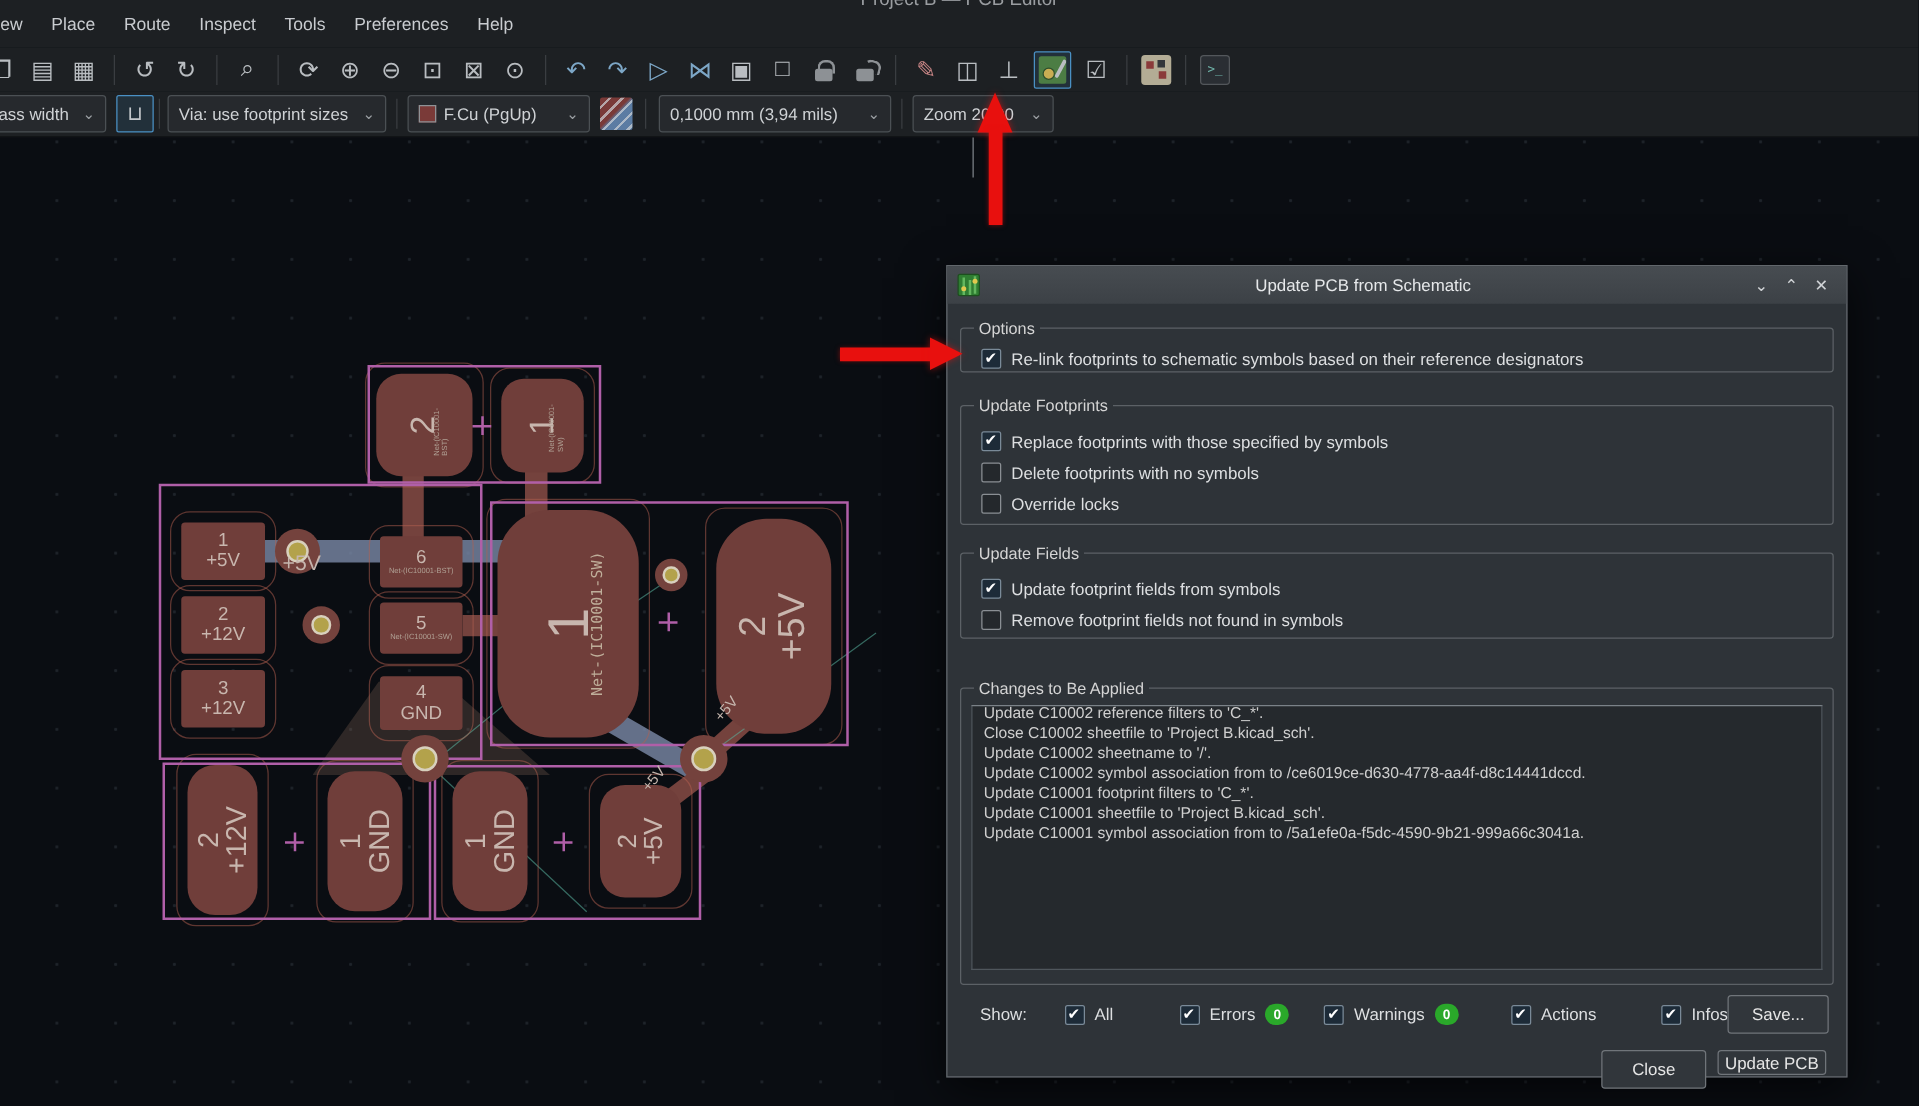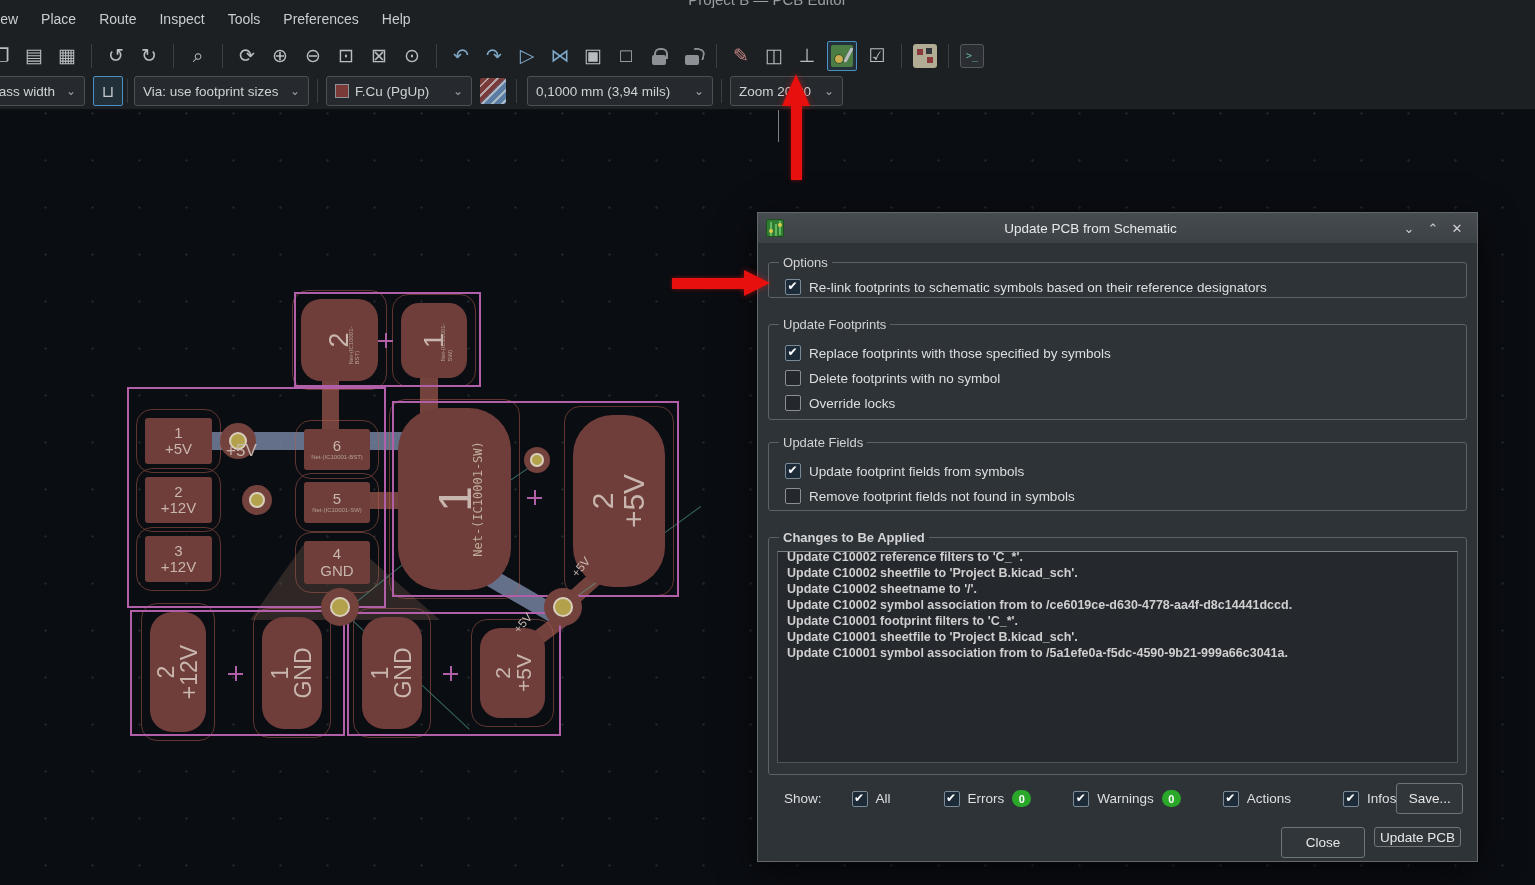--- a/index.html
+++ b/index.html
@@ -93,21 +93,21 @@
   .dlg-appicon::after { content:""; position:absolute; left:2px; bottom:3px; width:4px; height:4px; border-radius:50%;
     background:#e0c84e; box-shadow:9px -6px 0 #e0c84e; }
   .dlg-title { flex:1; text-align:center; color:#e6e8ea; font-size:13.5px; }
   .dlg-winbtn { width:24px; text-align:center; color:#cfd2d5; font-size:13px; }
   .dlg-body { padding:0 10px; }
   fieldset { border:1px solid #5c6166; border-radius:3px; padding:4px 8px 8px 8px; }
   legend { font-size:13px; color:#d4d4d4; padding:0 4px; margin-left:2px; }
   .fs-options   { margin-top:12px; height:43px; }
   .fs-foot      { margin-top:19px; height:103px; }
   .fs-fields    { margin-top:15px; height:76px; }
-  .fs-changes   { margin-top:19px; height:245px;font-weight:bold; }
+  .fs-changes   { margin-top:32px; height:245px; }
   .cb-row { display:flex; align-items:center; gap:8px; padding:5px 0 0 8px; color:#dddfe1; }
   .fs-foot .cb-row, .fs-fields .cb-row { padding-top:9px; }
   .cb { width:16px; height:16px; border-radius:2px; flex:0 0 auto; position:relative;
     background:#24282c; border:1px solid #8a8f94; }
   .cb.checked { background:#1d2b38; border-color:#7a8a98; }
   .cb.checked::after { content:"✔"; position:absolute; left:1.5px; top:-1px; color:#fff; font-size:12px; }
   .changes-box { margin-top:2px; height:212px; background:#25292d; border:1px solid #4f565c; border-top-color:#7b8288;
     overflow:hidden; padding:4px 9px; font-size:12.5px; color:#cfcfcf; }
   .chline { height:16px; line-height:16px; white-space:nowrap; }
   .chline.clip { margin-top:-7px; }
@@ -381,21 +381,21 @@
       </fieldset>
 
       <fieldset class="fs-foot">
         <legend>Update Footprints</legend>
         <div class="cb-row">
           <span class="cb checked"></span>
           <span>Replace footprints with those specified by symbols</span>
         </div>
         <div class="cb-row">
           <span class="cb"></span>
-          <span>Delete footprints with no symbol</span>
+          <span>Delete footprints with no symbols</span>
         </div>
         <div class="cb-row">
           <span class="cb"></span>
           <span>Override locks</span>
         </div>
       </fieldset>
 
       <fieldset class="fs-fields">
         <legend>Update Fields</legend>
         <div class="cb-row">
@@ -405,41 +405,41 @@
         <div class="cb-row">
           <span class="cb"></span>
           <span>Remove footprint fields not found in symbols</span>
         </div>
       </fieldset>
 
       <fieldset class="fs-changes">
         <legend>Changes to Be Applied</legend>
         <div class="changes-box">
           <div class="chline clip">Update C10002 reference filters to 'C_*'.</div>
-          <div class="chline">Update C10002 sheetfile to 'Project B.kicad_sch'.</div>
+          <div class="chline">Close C10002 sheetfile to 'Project B.kicad_sch'.</div>
           <div class="chline">Update C10002 sheetname to '/'.</div>
           <div class="chline">Update C10002 symbol association from  to /ce6019ce-d630-4778-aa4f-d8c14441dccd.</div>
           <div class="chline">Update C10001 footprint filters to 'C_*'.</div>
           <div class="chline">Update C10001 sheetfile to 'Project B.kicad_sch'.</div>
           <div class="chline">Update C10001 symbol association from  to /5a1efe0a-f5dc-4590-9b21-999a66c3041a.</div>
         </div>
       </fieldset>
 
       <div class="show-row">
         <span class="lbl">Show:</span>
         <span class="show-item" style="margin-left:30px;">
           <span class="cb checked"></span>
           <span>All</span>
         </span>
         <span class="show-item" style="margin-left:53px;">
           <span class="cb checked"></span>
           <span>Errors</span>
           <span class="badge">0</span>
         </span>
-        <span class="show-item" style="margin-left:42px;">
+        <span class="show-item" style="margin-left:28px;">
           <span class="cb checked"></span>
           <span>Warnings</span>
           <span class="badge">0</span>
         </span>
         <span class="show-item" style="margin-left:42px;">
           <span class="cb checked"></span>
           <span>Actions</span>
         </span>
         <span class="show-item" style="margin-left:52px;">
           <span class="cb checked"></span>

